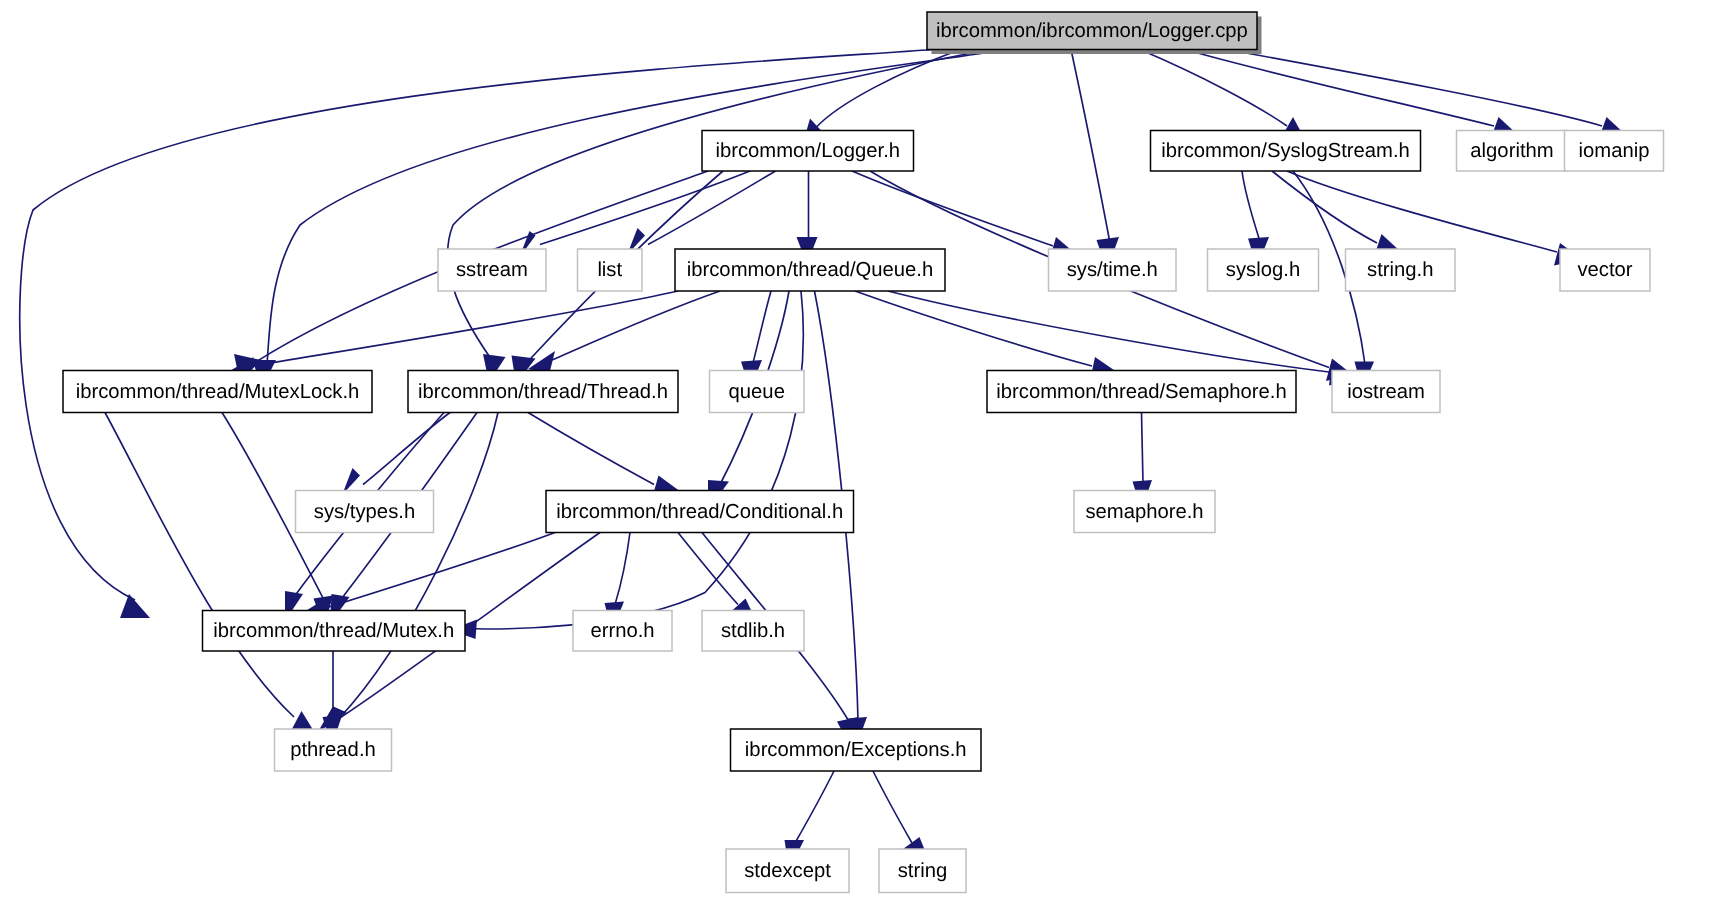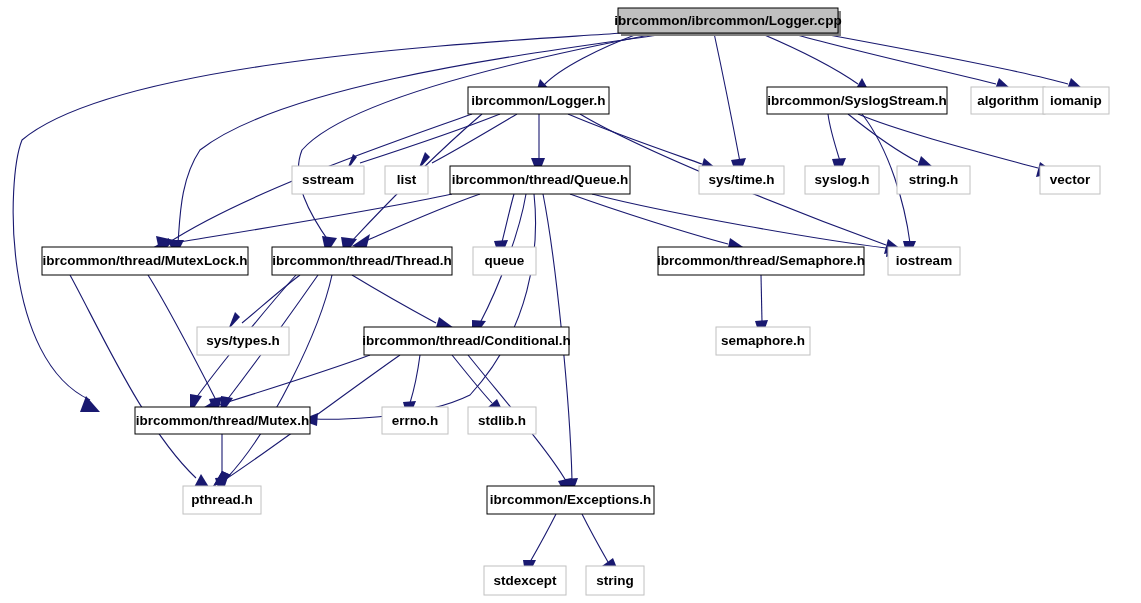--- a/index.html
+++ b/index.html
@@ -1,19 +1,19 @@
 <!DOCTYPE html>
 <html><head>
 <meta charset="utf-8">
 <title>Include dependency graph</title>
 <style>
   html,body{margin:0;padding:0;background:#ffffff;}
   body{width:1141px;height:603px;overflow:hidden;
        font-family:"Liberation Sans","DejaVu Sans",sans-serif;}
-  #graph-root{position:relative;width:1141px;height:603px;font-weight:bold;}
+  #graph-root{position:relative;width:1141px;height:603px;}
   svg#depgraph{display:block;width:1141px;height:603px;}
   .node-box{stroke-width:1;}
   .node-label{font-family:"Liberation Sans","DejaVu Sans",sans-serif;
               text-anchor:middle;dominant-baseline:middle;}
   .edge-path{fill:none;stroke-width:1.1;}
   .edge-head{stroke:none;}
 </style>
 </head>
 <body>
 

